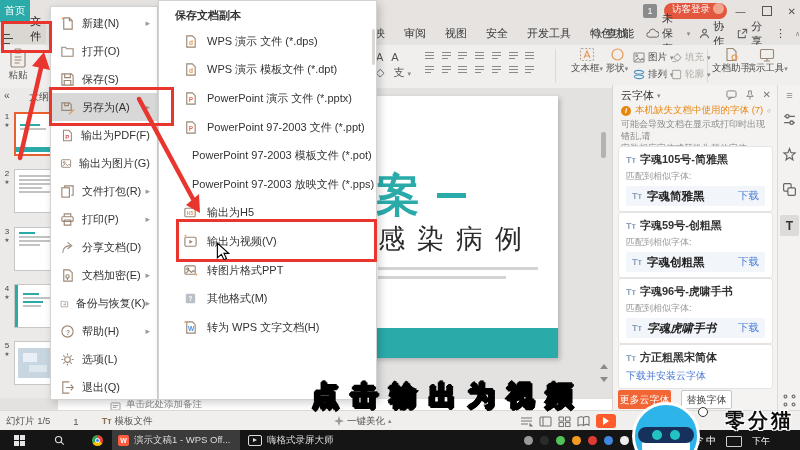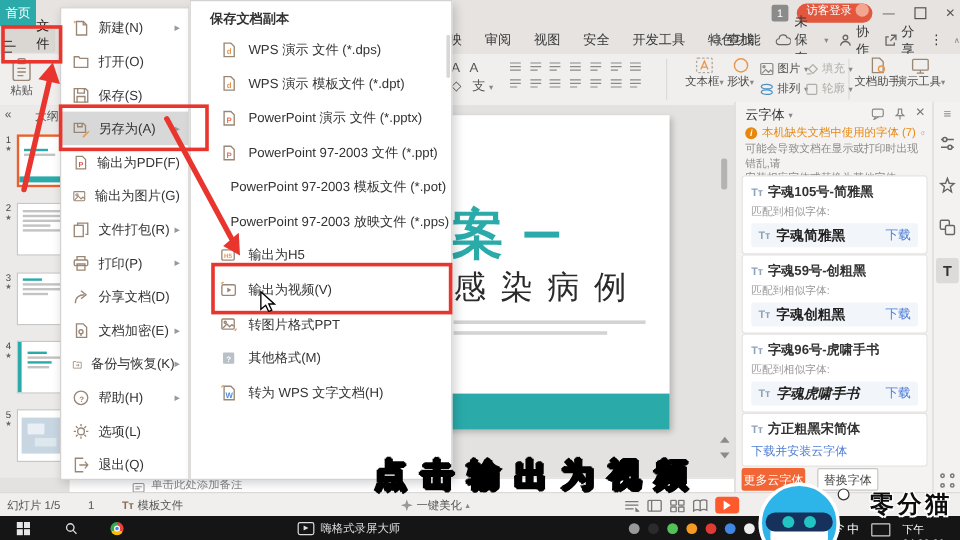--- a/index.html
+++ b/index.html
@@ -505,20 +505,24 @@
         <span></span>
         <span></span>
       </div>
     <svg class="abs mini" style="left:54px;top:5px" width="11" height="11" viewBox="0 0 12 12" fill="none" stroke="#ddd" stroke-width="1.2">
         <circle cx="5" cy="5" r="3.4"></circle>
         <path d="M7.6 7.6l3 3"></path>
       </svg>
     <div class="abs" style="left:92px;top:5px;width:11px;height:11px;border-radius:50%;background:conic-gradient(#ea4335 0 33%,#fbbc05 33% 66%,#34a853 66% 100%);">
       <div style="position:absolute;left:3px;top:3px;width:5px;height:5px;border-radius:50%;background:#4285f4;border:1px solid #fff;box-sizing:border-box"></div>
     </div>
+    <div id="tb-wps">
+      <span class="tb-ico">W</span>
+      <span>演示文稿1 - WPS Off...</span>
+    </div>
     <div id="tb-rec">
       <span style="width:12px;height:9px;border:1px solid #ddd;border-radius:2px;display:inline-flex;align-items:center;justify-content:center">
         <span style="border-left:4px solid #ddd;border-top:2.5px solid transparent;border-bottom:2.5px solid transparent"></span>
       </span>
       <span>嗨格式录屏大师</span>
     </div>
     <div id="tray">
         <span class="tdot" style="background: rgb(154, 154, 154);"></span>
         <span class="tdot" style="background: rgb(43, 43, 43);"></span>
         <span class="tdot" style="background: rgb(82, 193, 88);"></span>

